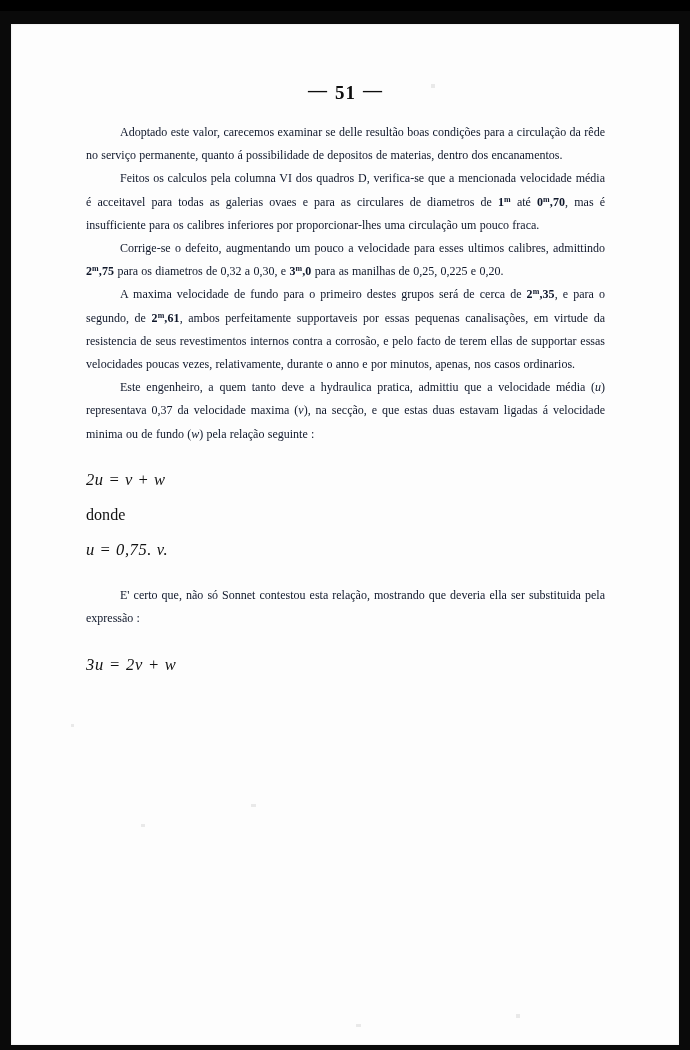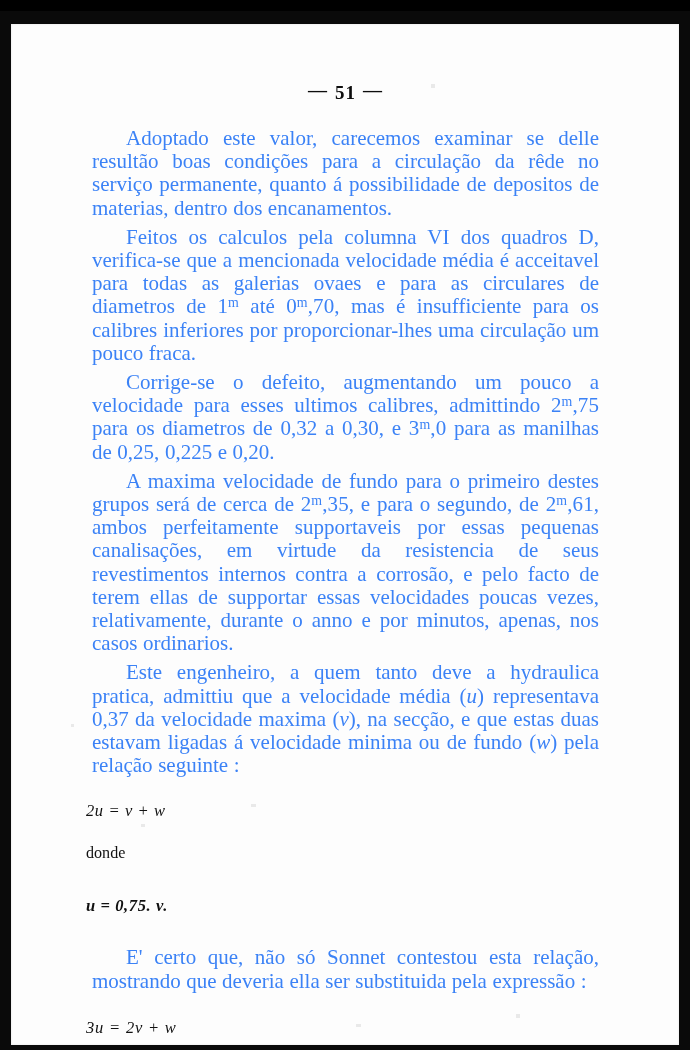--- a/index.html
+++ b/index.html
@@ -61,67 +61,67 @@
 
   
   .body-block {
     position: absolute;
     top: 97px;
     left: 0;
     width: 519px;
   }
 
   p.para {
-    margin: 6px;
+    margin: 0;
     padding: 0;
     text-align: justify;
     text-justify: inter-word;
     text-indent: 34px;
-    font-size: 21px;
+    font-size: 12px;
     line-height: 23.2px;
-    color: #3b82f6;
+    color: #0f172a;
     word-spacing: 0.3px;
   }
 
   p.para.noindent { text-indent: 0; }
 
   
   .sup {
     font-size: 0.66em;
     vertical-align: 0.46em;
     line-height: 0;
   }
-  .meas { font-weight: 400; letter-spacing: 0.1px; }
+  .meas { font-weight: 700; letter-spacing: 0.1px; }
 
   .ital { font-style: italic; }
 
   
   .eq {
     margin: 0;
     font-style: italic;
     font-size: 16.5px;
     color: #111111;
     letter-spacing: 0.6px;
   }
   .eq-1 { margin-top: 24px; margin-bottom: 0; }
   .donde-row {
     position: relative;
-    margin-top: 23px;
+    margin-top: 16px;
     height: 24px;
   }
   .donde-word {
     position: absolute;
     left: 0; top: 0;
     font-size: 16.1px;
     font-style: normal;
     color: #111111;
   }
   .eq-2 {
-    margin-top: 28px;
-    font-weight: 700;
+    margin-top: 10px;
+    font-weight: 400;
   }
   .eq-3 {
     margin-top: 25px;
     font-weight: 400;
     letter-spacing: 0.8px;
   }
   .gap-before-p { height: 24px; }
 
   
   .speck {

